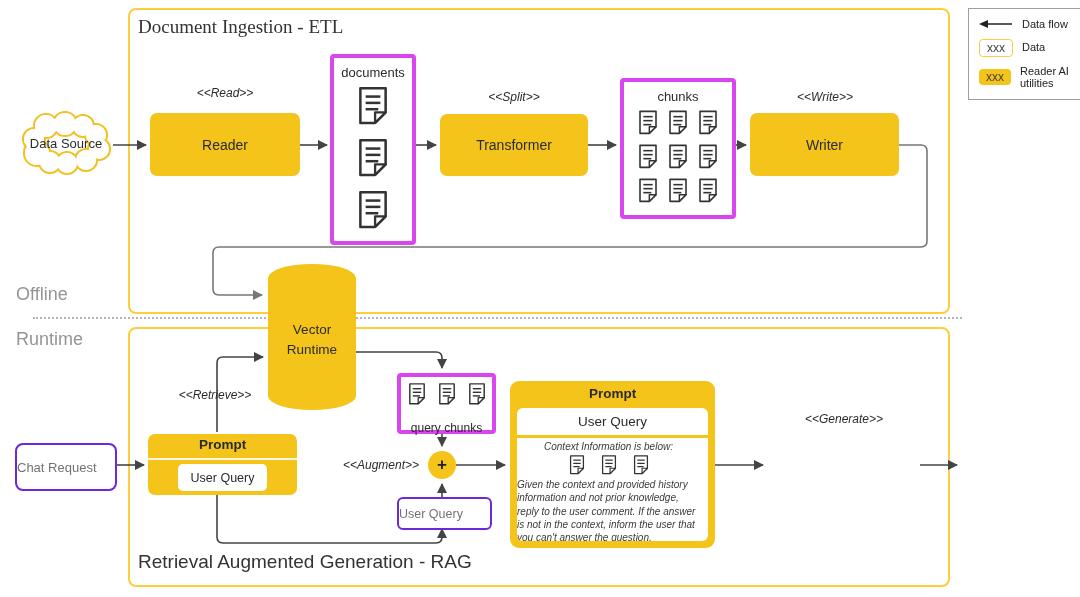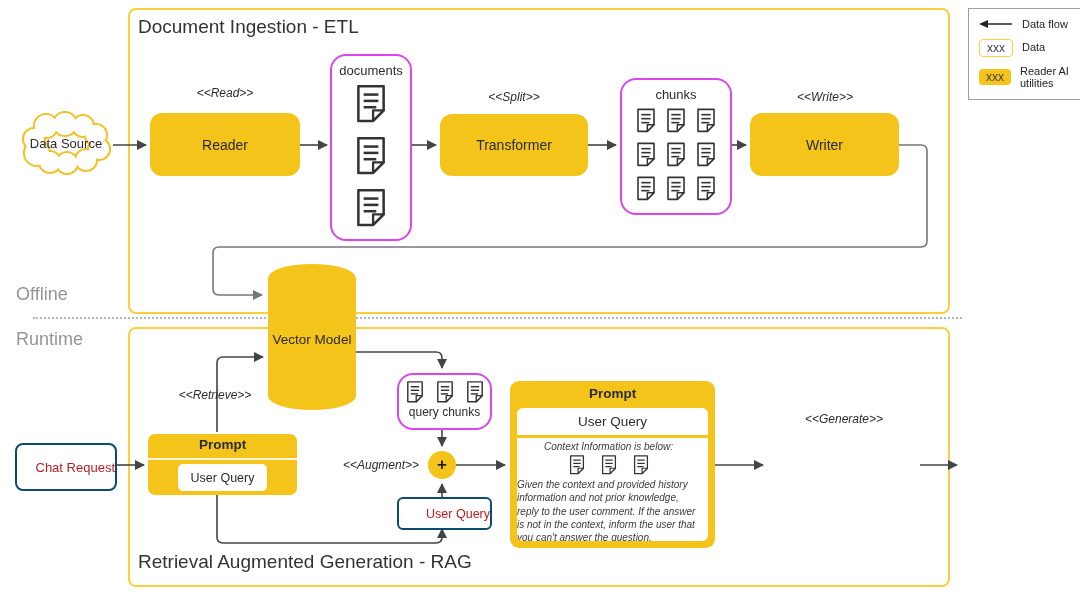--- a/index.html
+++ b/index.html
@@ -5,37 +5,37 @@
   html,body{margin:0;padding:0;background:#fff;}
   .canvas{position:relative;width:1080px;height:597px;background:#fff;
           font-family:"Liberation Sans",sans-serif;color:#2b2b2b;overflow:hidden;}
   .abs{position:absolute;}
 
   
   .section{border:2px solid #FBCE3E;border-radius:8px;background:transparent;}
   .section-title{font-size:19px;color:#333;}
 
   
-  .util{background:#F5C41B;border-radius:12px;display:flex;align-items:center;justify-content:center;
+  .util{background:#F5C41B;border-radius:7px;display:flex;align-items:center;justify-content:center;
         font-size:14px;color:#2b2b2b;}
 
   
-  .data-box{background:#fff;border:2px solid #0c4a6e;border-radius:8px;display:flex;
-            align-items:center;justify-content:flex-end;font-size:13px;color:#b91c1c;}
+  .data-box{background:#fff;border:2px solid #6d28d9;border-radius:8px;display:flex;
+            align-items:center;justify-content:flex-start;font-size:13px;color:#737373;}
 
   .stereo{font-size:12px;font-style:italic;color:#2b2b2b;text-align:center;}
   .phase-label{font-size:18px;color:#959595;}
   .dotted-divider{border-top:2px dotted #b5b5b5;height:0;}
 
   
   .cloud-text{display:flex;align-items:center;justify-content:center;text-align:center;
               font-size:13px;line-height:1.35;color:#2b2b2b;}
 
   
-  .doc-panel{background:#fff;border:2px solid #d946ef;border-radius:16px;}
+  .doc-panel{background:#fff;border:4px solid #d946ef;border-radius:4px;}
   .doc-panel .panel-label{text-align:center;font-size:13px;color:#2b2b2b;}
   .icon-col{display:flex;flex-direction:column;align-items:center;gap:12px;}
   .icon-col svg{width:32px;height:40px;}
   .icon-grid{display:grid;grid-template-columns:repeat(3,20px);gap:8px 10px;justify-content:center;}
   .icon-grid svg{width:20px;height:26px;}
   .icon-row{display:flex;justify-content:center;gap:12px;}
   .icon-row svg{width:18px;height:23px;}
   .icon-row-sm{display:flex;justify-content:center;gap:16px;}
   .icon-row-sm svg{width:16px;height:21px;}
 
@@ -76,21 +76,21 @@
   .chip.outline{background:#fff;border:1.5px solid #FBCE3E;}
   .chip.filled{background:#F5C41B;}
   .legend-label{line-height:1.15;}
 </style>
 </head>
 <body>
 
 <div class="canvas">
 
   <div class="abs section" style="left:128px;top:8px;width:818px;height:302px;"></div>
-  <div class="abs section-title" style="left:138px;top:16px;">Document Ingestion - ETL</div>
+  <div class="abs section-title" style="left:138px;top:16px;font-family:Liberation Serif, serif;">Document Ingestion - ETL</div>
 
   <div class="abs section" style="left:128px;top:327px;width:818px;height:256px;"></div>
   <div class="abs section-title" style="left:138px;top:551px;">Retrieval Augmented Generation - RAG</div>
 
   <div class="abs phase-label" style="left:16px;top:284px;">Offline</div>
   <div class="abs dotted-divider" style="left:33px;top:317px;width:929px;"></div>
   <div class="abs phase-label" style="left:16px;top:329px;">Runtime</div>
 
   <svg class="abs" style="left:0;top:0;" width="1080" height="597">
     <defs>
@@ -276,21 +276,21 @@
     <div class="legend-row">
       <span class="chip filled">xxx</span>
       <span class="legend-label" style="width:62px;">Reader AI utilities</span>
     </div>
   </div>
 
   <div class="abs" style="left:268px;top:264px;width:88px;height:146px;">
     <svg width="88" height="146" viewBox="0 0 88 146">
       <path d="M0,14 A44,14 0 0 1 88,14 V132 A44,14 0 0 1 0,132 Z" fill="#F5C41B"></path>
     </svg>
-    <div class="cyl-text" style="padding-top:6px;box-sizing:border-box;">Vector Model</div>
+    <div class="cyl-text" style="padding-top:6px;box-sizing:border-box;">Vector Runtime</div>
   </div>
 
   <div class="abs data-box" style="left:15px;top:443px;width:98px;height:44px;">
     <span>Chat Request</span>
   </div>
 
   <div class="abs stereo" style="left:155px;top:388px;width:120px;">&lt;&lt;Retrieve&gt;&gt;</div>
 
   <div class="abs prompt-sm" style="left:148px;top:434px;width:149px;height:61px;">
     <div class="hdr">Prompt</div>
@@ -315,21 +315,21 @@
     <line x1="8" y1="23" x2="20" y2="23" stroke="#333" stroke-width="2.4"></line>
   </svg>
         <svg viewBox="0 0 30 38">
     <path d="M3,3 H27 V26 L17,36 H3 Z" fill="#fff" stroke="#333" stroke-width="2.4" stroke-linejoin="round"></path>
     <path d="M17,36 V26 H27 Z" fill="#fff" stroke="#333" stroke-width="2.2" stroke-linejoin="round"></path>
     <line x1="8" y1="11" x2="22" y2="11" stroke="#333" stroke-width="2.4"></line>
     <line x1="8" y1="17" x2="22" y2="17" stroke="#333" stroke-width="2.4"></line>
     <line x1="8" y1="23" x2="20" y2="23" stroke="#333" stroke-width="2.4"></line>
   </svg>
       </div>
-    <div class="panel-label" style="font-size:12px;margin-top:2px;">query chunks</div>
+    <div class="panel-label" style="font-size:12px;margin-top:16px;">query chunks</div>
   </div>
 
   <div class="abs stereo" style="left:331px;top:458px;width:100px;">&lt;&lt;Augment&gt;&gt;</div>
   <div class="abs plus-circle" style="left:428px;top:451px;width:28px;height:28px;">+</div>
 
   <div class="abs data-box" style="left:397px;top:497px;width:91px;height:29px;border-radius:6px;font-size:12.5px;">
     <span>User Query</span>
   </div>
 
   <div class="abs prompt-big" style="left:510px;top:381px;width:205px;height:167px;">

